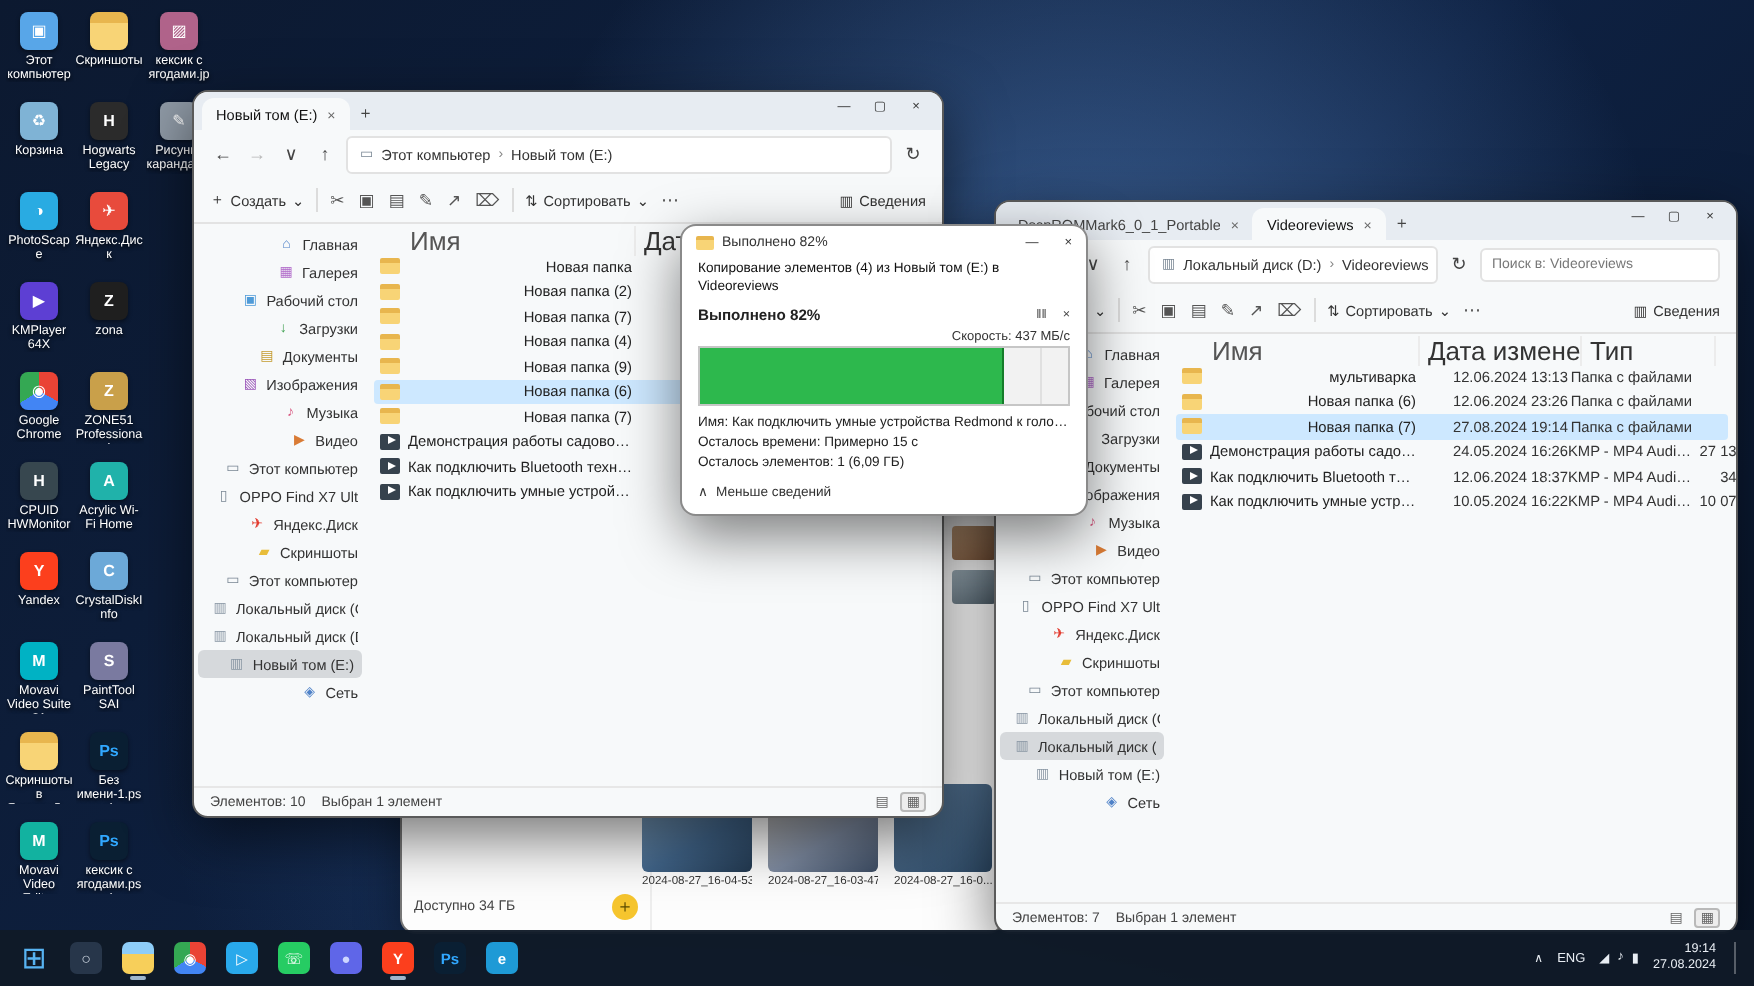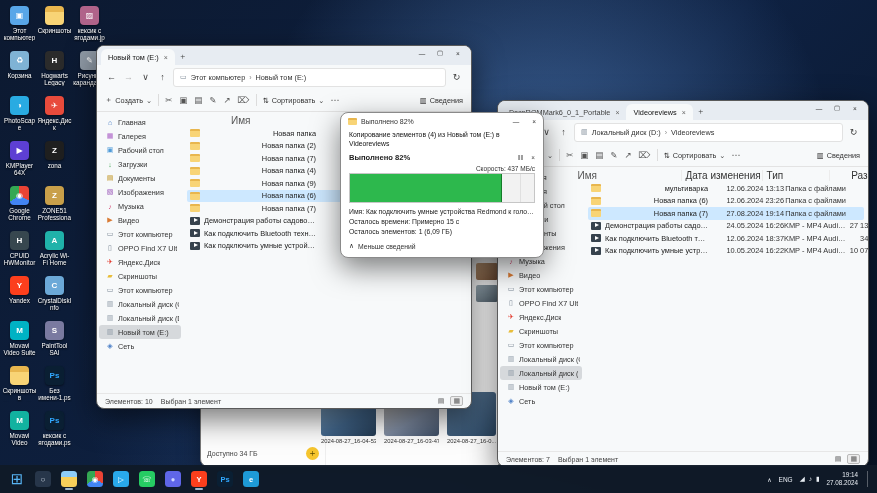--- a/index.html
+++ b/index.html
@@ -44,26 +44,26 @@
   .cmdbar{height:22px;display:flex;align-items:center;gap:6px;padding:0 8px;border-bottom:1px solid #e3e3e3;
     flex:none;font-size:7.3px;color:#333;}
   .newbtn,.sortbtn,.detailsbtn{display:flex;align-items:center;gap:3px;flex:none;}
   .vsep{width:1px;height:12px;background:#dcdcdc;flex:none;}
   .cmdicons{display:flex;gap:7px;flex:none;}
   .cmdico{font-size:8.5px;color:#555;}
   .morebtn{font-size:9px;color:#555;flex:none;}
   .detailsbtn{margin-left:auto;}
   .wbody{flex:1;display:flex;min-height:0;}
   .sidebar{width:86px;flex:none;padding:3px 0;overflow:hidden;}
-  .sbitem{height:14px;display:flex;align-items:center;gap:4px;padding:0 4px 0 9px;font-size:7.3px;color:#333;}
+  .sbitem{height:14px;display:flex;align-items:center;gap:4px;padding:0 4px 0 9px;font-size:7.3px;color:#333;justify-content:flex-end;}
   .sbitem.selected{background:#d6d9dc;border-radius:3px;margin:0 2px;padding-left:7px;}
   .sbico{font-size:7px;width:8px;flex:none;text-align:center;}
   .sblabel{white-space:nowrap;overflow:hidden;min-width:0;}
   .list{flex:1;min-width:0;display:flex;flex-direction:column;padding:2px 4px 0 4px;}
-  .lheader{display:flex;height:13px;align-items:center;font-size:10px;color:#555;flex:none;justify-content:center;}
+  .lheader{display:flex;height:13px;align-items:center;font-size:13px;color:#555;flex:none;}
   .lheader .hcell{border-right:1px solid #ececec;padding-left:4px;white-space:nowrap;overflow:hidden;}
   .rows{flex:1;min-height:0;}
   .row{display:flex;align-items:center;height:12.5px;font-size:7.4px;color:#222;border-radius:2px;}
   .row.selected{background:var(--selection,#cde8ff);}
   .ficon{width:10px;height:8px;margin:0 4px 0 3px;flex:none;border-radius:1px;position:relative;}
   .k-folder .ficon{background:linear-gradient(180deg,#e8b64e 0 30%,#f8d476 30%);}
   .k-video .ficon{background:#36424d;}
   .k-video .ficon::after{content:"";position:absolute;left:3.5px;top:1.5px;border:2.5px solid transparent;
     border-left:4px solid #fff;}
   .k-file .ficon{background:#efe9fb;border:1px solid #a98fd6;width:7px;height:9px;}
@@ -529,20 +529,21 @@
       <span class="navbtn disabled">→</span>
       <span class="navbtn">∨</span>
       <span class="navbtn">↑</span>
       <div class="crumbbar">
         <span class="crumb-ico">▥</span>
         <span class="crumb">Локальный диск (D:)</span>
         <span class="crumb-sep">›</span>
         <span class="crumb">Videoreviews</span>
       </div>
       <span class="navbtn">↻</span>
+      <input class="searchbox" placeholder="Поиск в: Videoreviews" style="">
     </div>
     <div class="cmdbar">
       <span class="newbtn">
         <span>＋</span>
         <span>Создать</span>
         <span>⌄</span>
       </span>
       <span class="vsep"></span>
       <div class="cmdicons">
 

